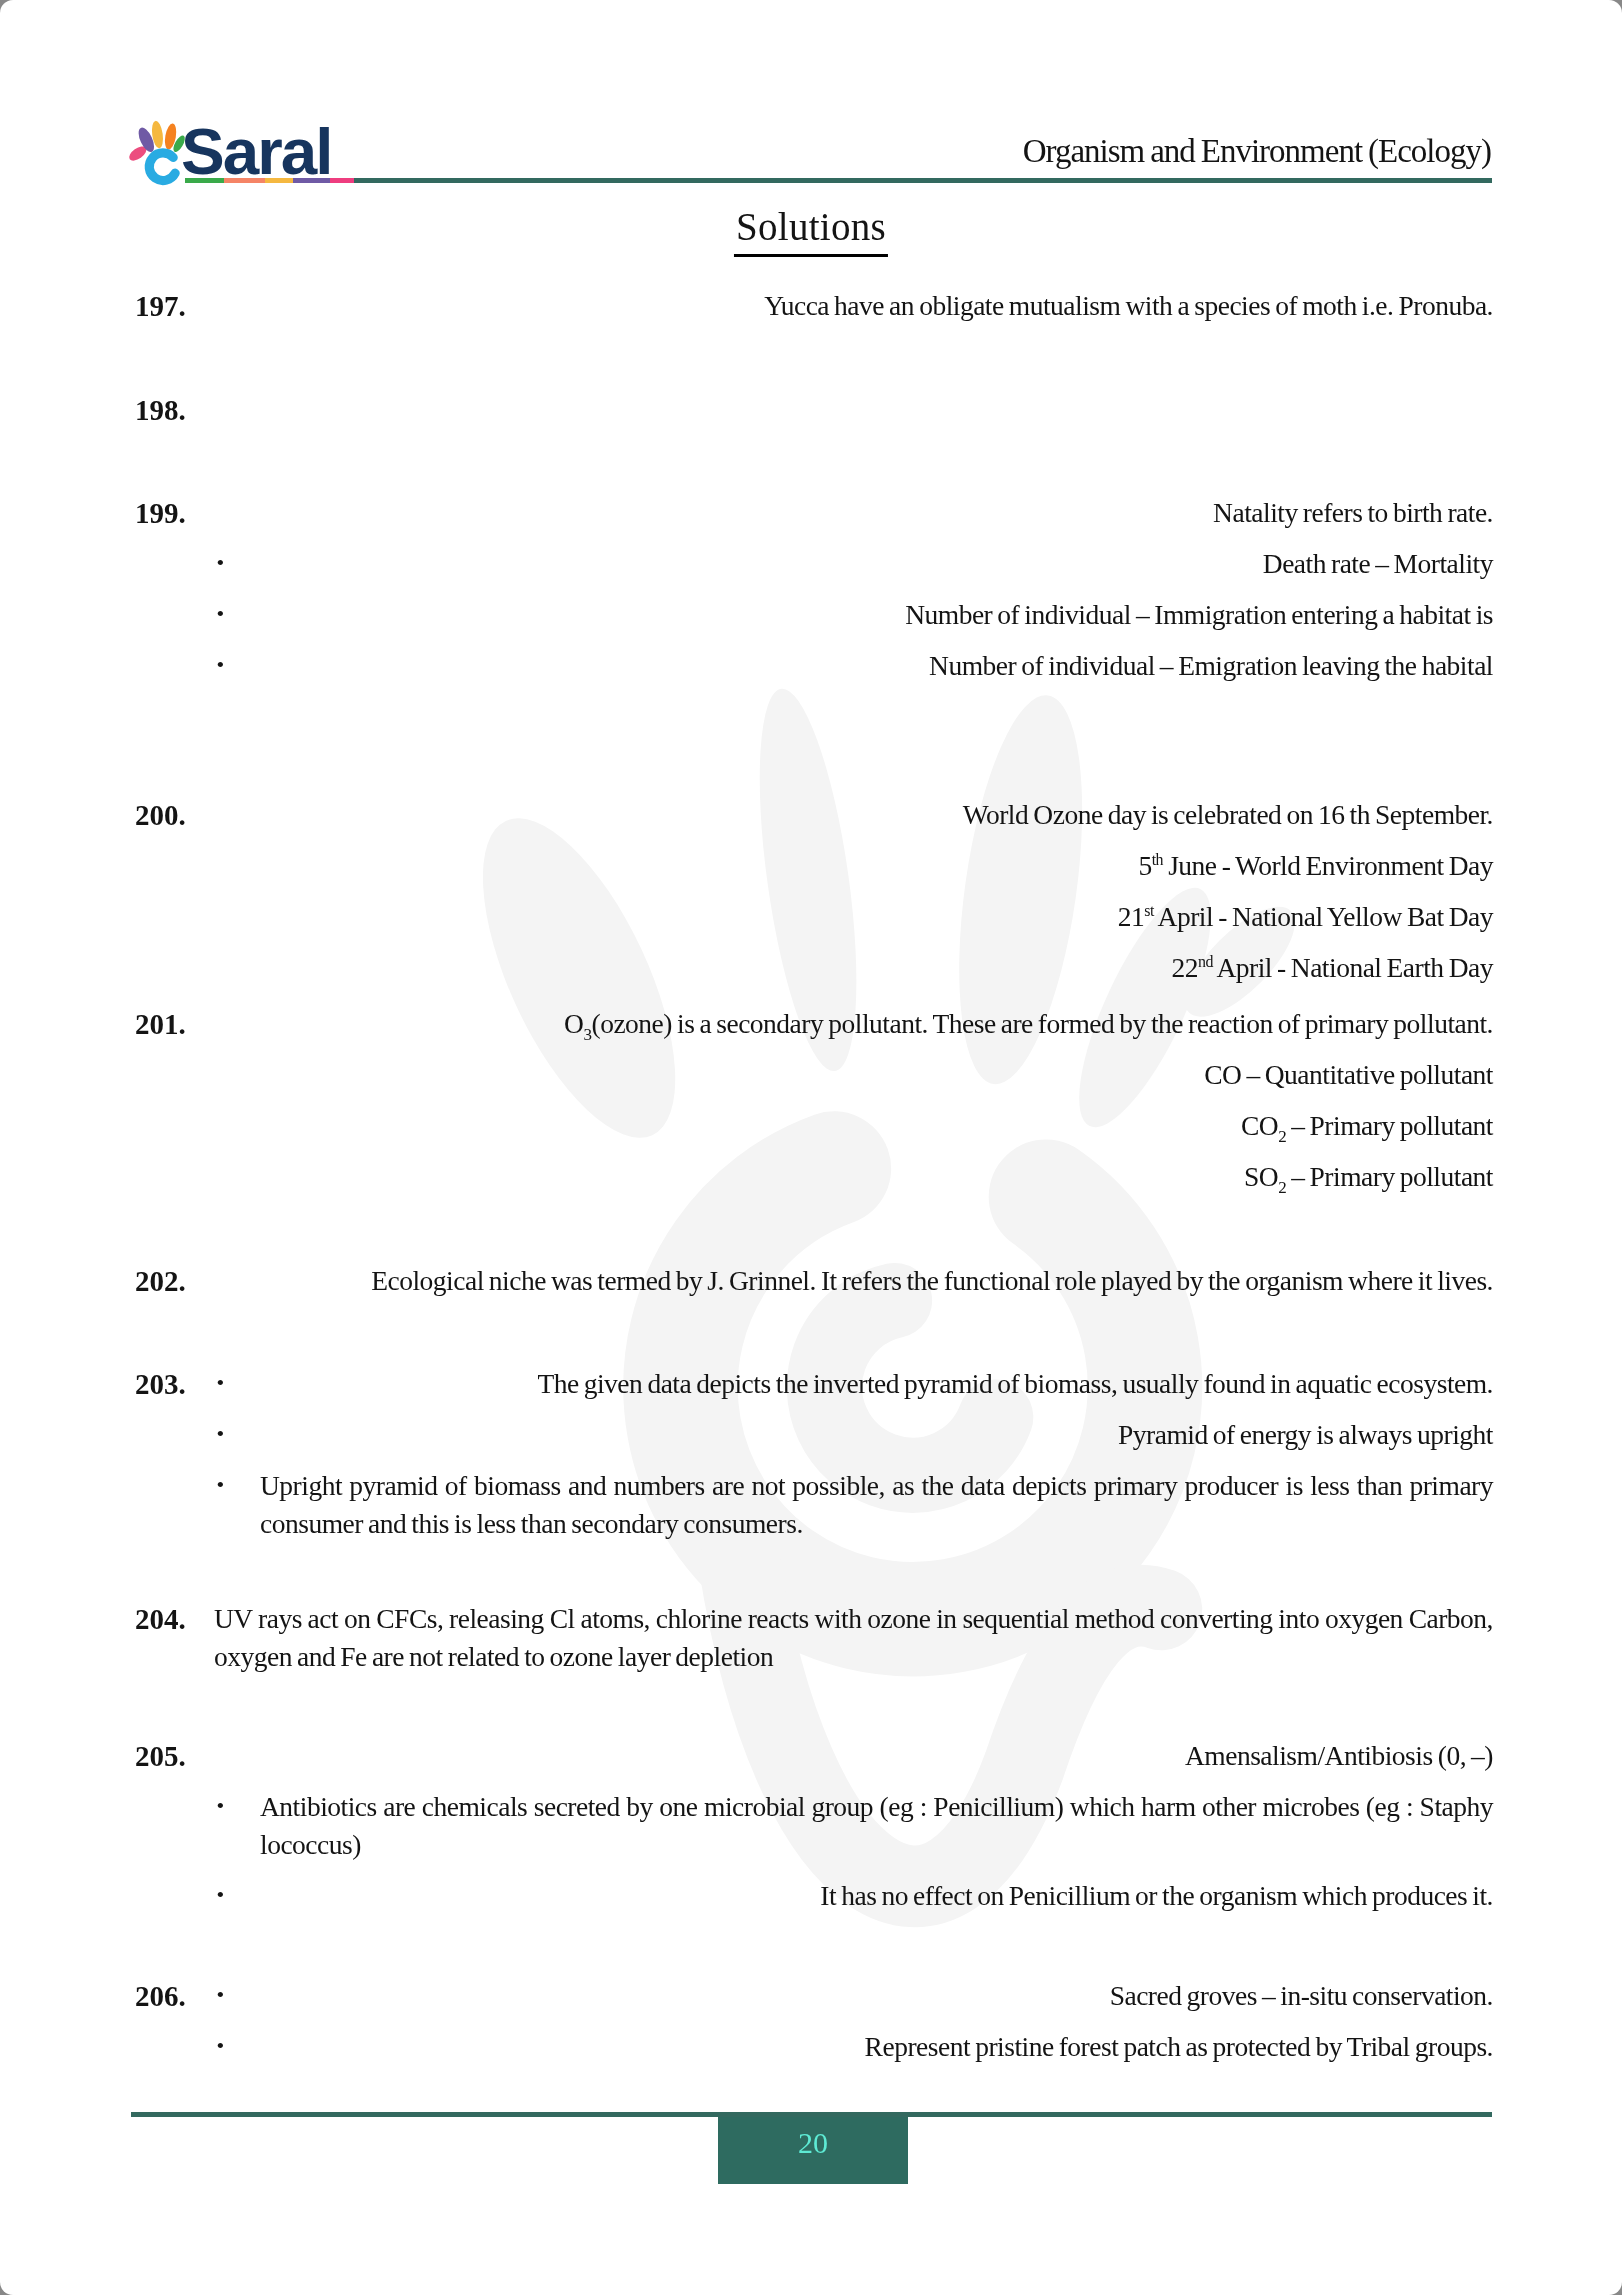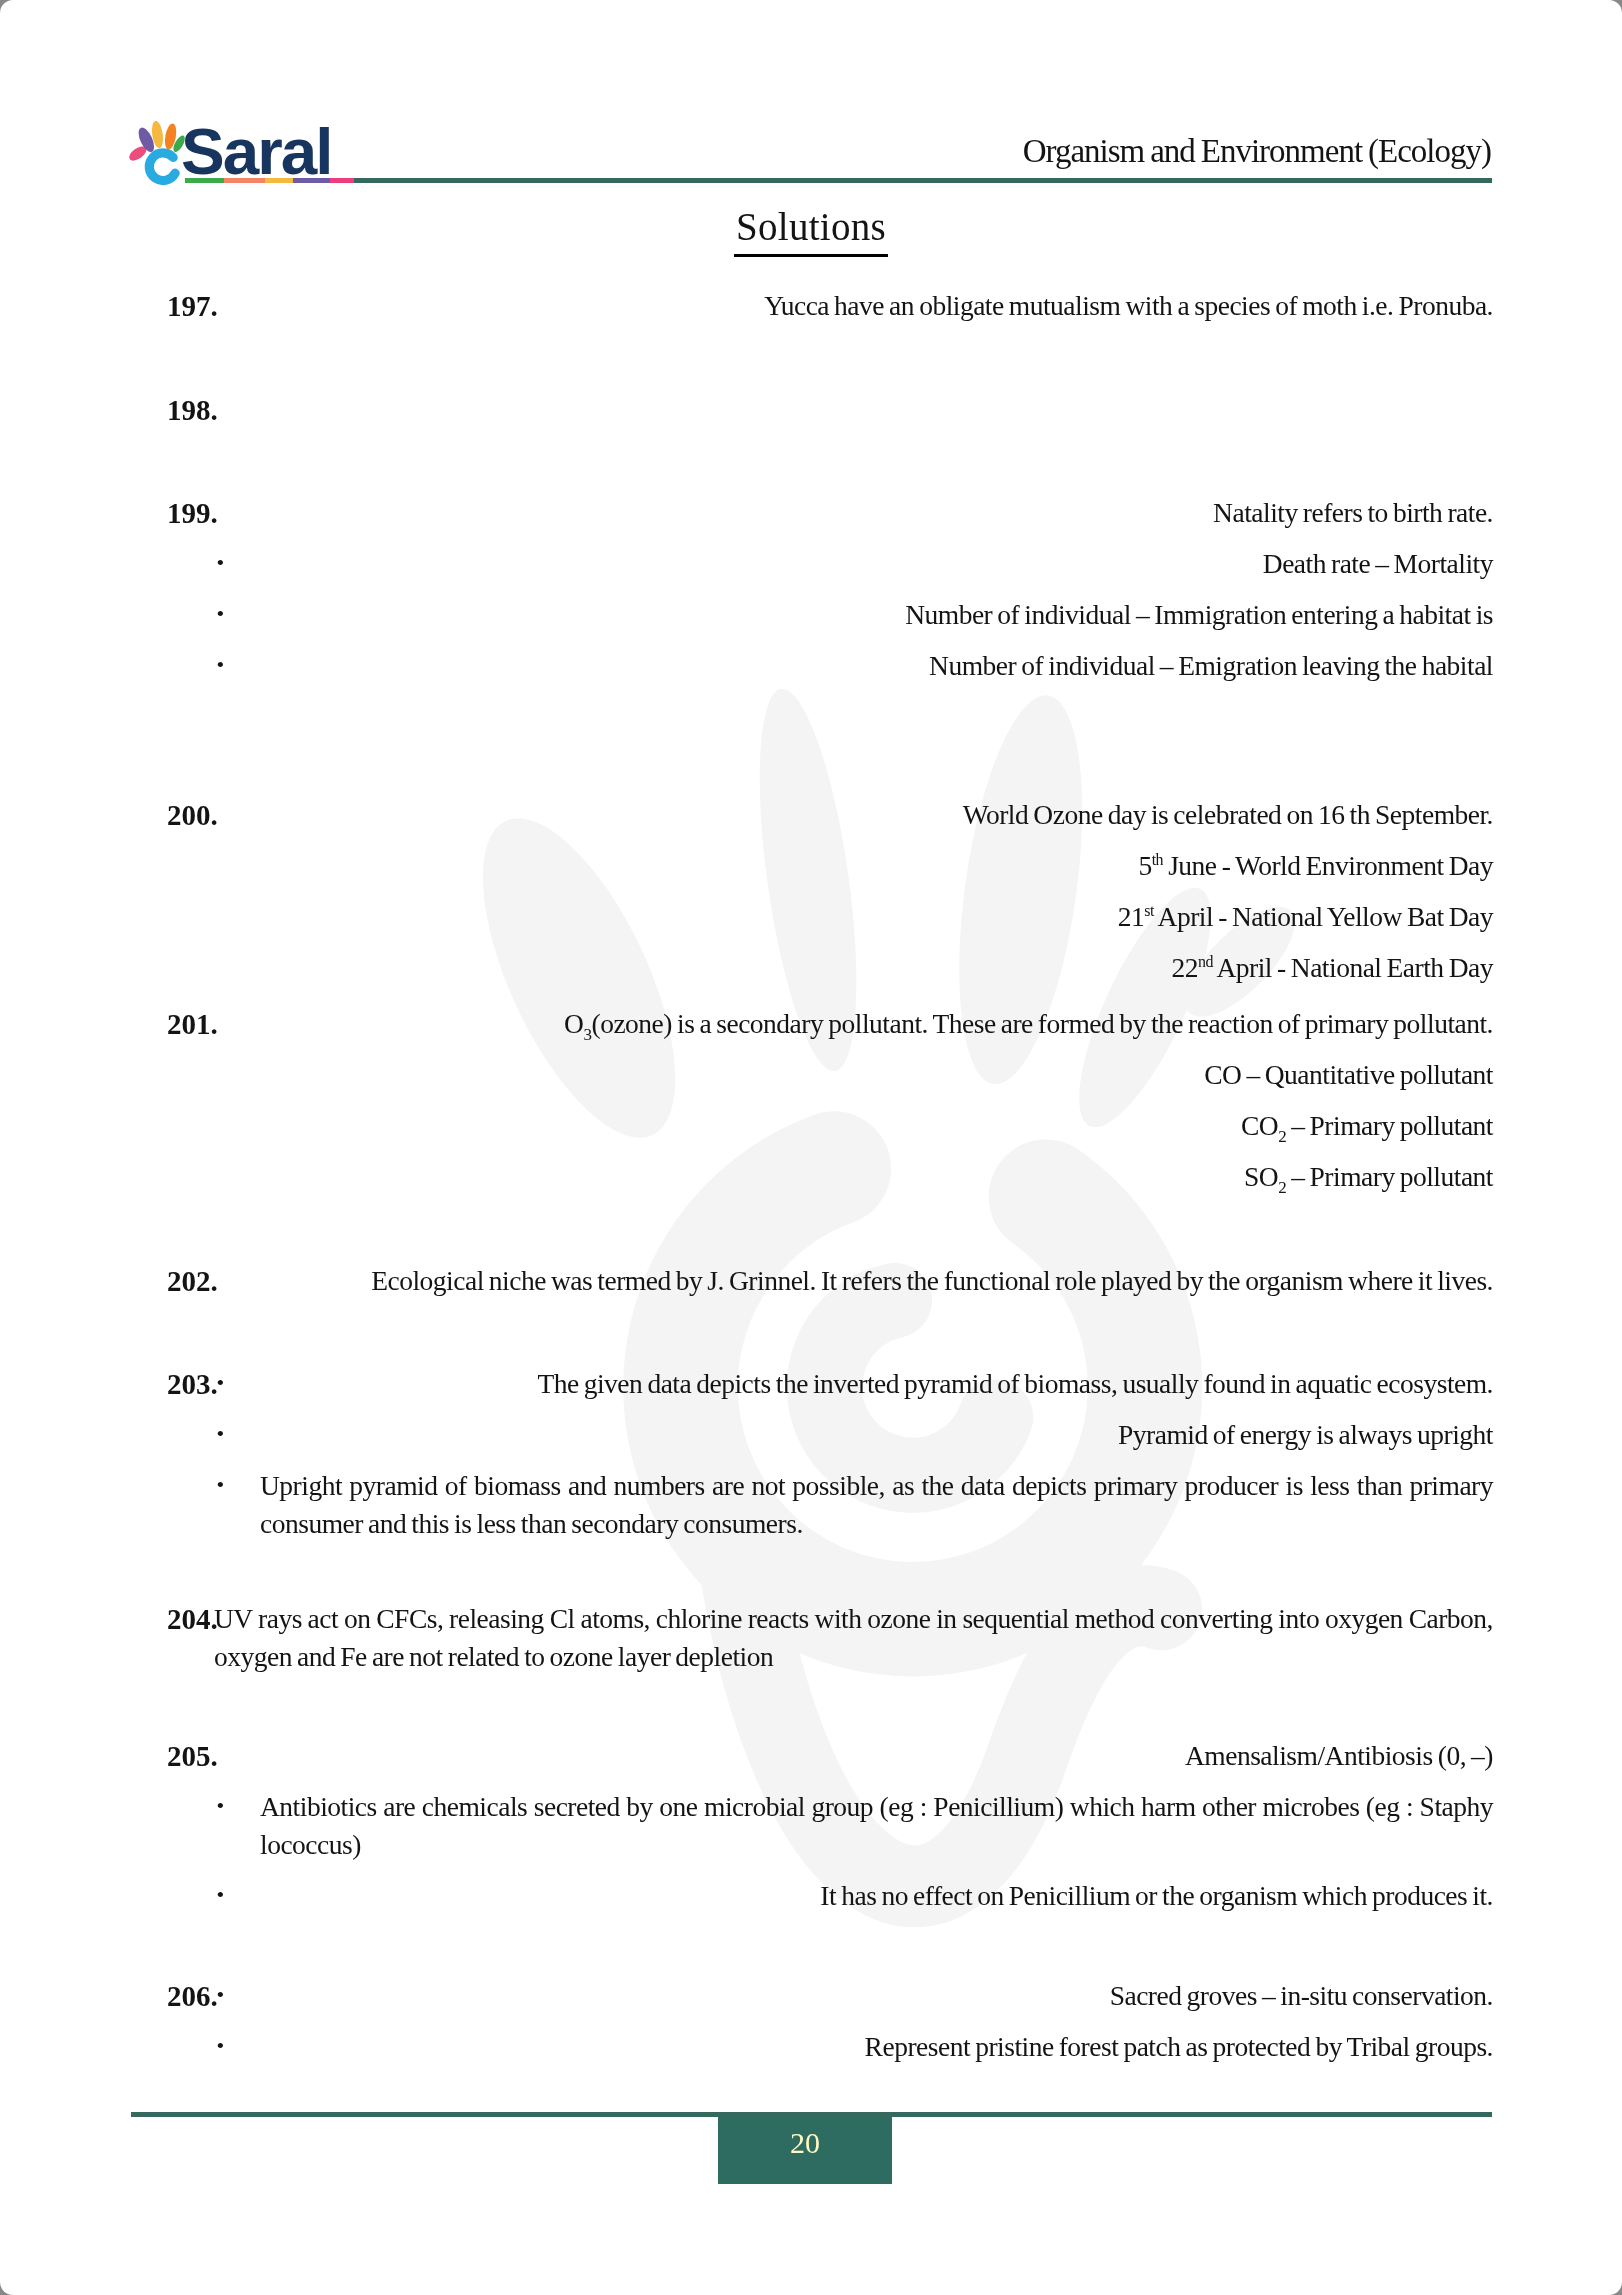--- a/index.html
+++ b/index.html
@@ -28,42 +28,42 @@
   
   .solutions-title {
     position:absolute; top:204px; left:50%; transform:translateX(-50%); z-index:1;
     font-size:39px; font-weight:400; letter-spacing:0.3px;
     border-bottom:3.3px solid #000; padding:0 2px 4.6px 2px; white-space:nowrap;
   }
   
   .item { position:absolute; left:135px; width:1357px; z-index:1; }
   .num {
     position:absolute; left:0; top:0; font-weight:700; font-size:29px;
-    line-height:38px; letter-spacing:0;margin-left:32px;
+    line-height:38px; letter-spacing:0;
   }
   .content { margin-left:79px; width:1279px; }
   .line {
     font-size:27.5px; line-height:38px; margin:0 0 13px 0;
     letter-spacing:-0.5px; word-spacing:-1.3px; white-space:nowrap;text-align:right;
   }
   .just { white-space:normal; text-align:justify; }
   .bullet { position:relative; padding-left:46px; }
   .dot {
     position:absolute; left:2.6px; top:-1.3px; font-size:22px; line-height:38px;
   }
   sub { font-size:62%; line-height:0; }
   sup { font-size:58%; line-height:0; }
   
   .footer-rule {
     position:absolute; left:131px; right:130px; top:2112px; height:4.6px;
     background:#33695F; z-index:1;
   }
   .page-box {
-    position:absolute; left:718px; top:2117px; width:174px; height:67px;
-    background:#2E6B60; color:#fef9c3; text-align:center; z-index:1;
+    position:absolute; left:718px; top:2117px; width:190px; height:67px;
+    background:#2E6B60; color:#5eead4; text-align:center; z-index:1;
     font-size:30px; padding-top:9.2px; box-sizing:border-box;
   }
 </style>
 </head>
 <body>
 
 <div class="page">
 
   <svg class="wm" width="1622" height="2295" viewBox="0 0 2479 3508">
     <g fill="#F4F4F4">

